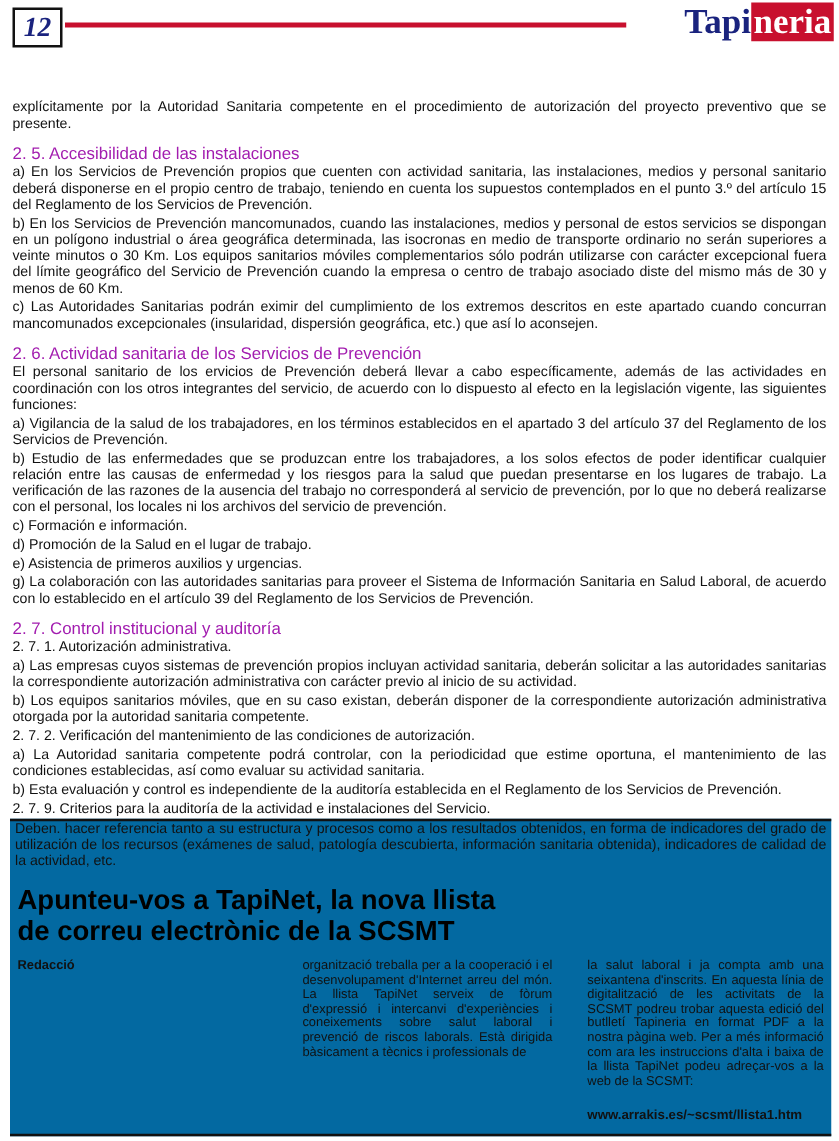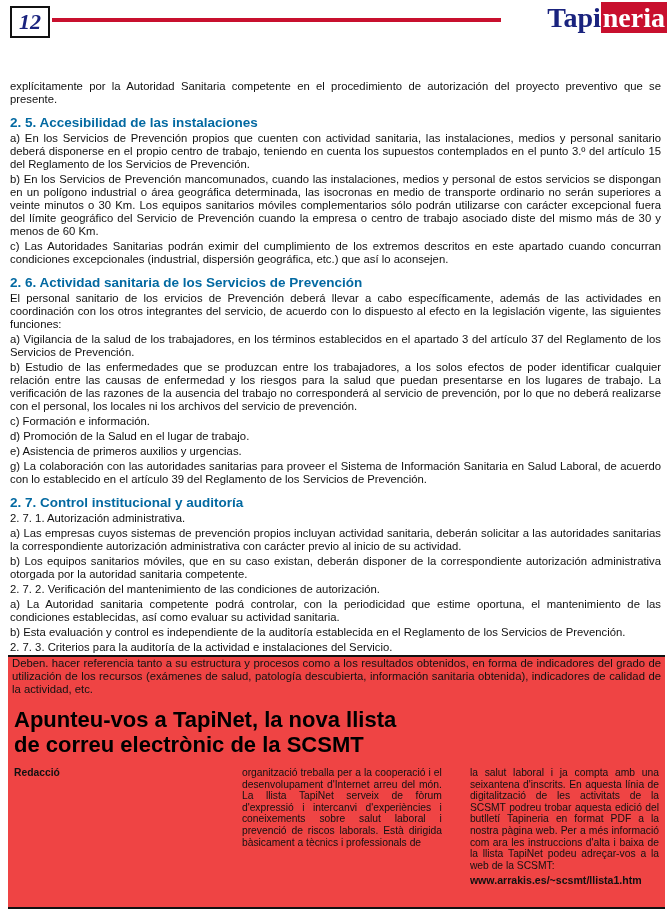--- a/index.html
+++ b/index.html
@@ -79,33 +79,33 @@
   p.body {
     margin: 0 0 2px 0;
     font-size: 11.3px;
     line-height: 13.0px;
     text-align: justify;
     color: #111111;
   }
   h2.sec {
     margin: 9px 0 2px 0;
     font-size: 13.5px;
-    font-weight: bold;
+    font-weight: normal;
     line-height: 15px;
-    color: #0369a1;
+    color: #a21caf;
   }
 
   
   .highlight-box {
     position: absolute;
     left: 8px;
     right: 6px;
     top: 655px;
     bottom: 4px;
-    background: #ef4444;
+    background: #0369a1;
     border-top: 2px solid #111111;
     border-bottom: 2px solid #111111;
     box-sizing: border-box;
     overflow: hidden;
   }
   .highlight-pre {
     padding: 0 4px 3px 4px;
     font-size: 11.3px;
     line-height: 13px;
     text-align: justify;
@@ -137,21 +137,21 @@
   .promo-col.third { flex: 1; }
   .byline {
     font-weight: bold;
     font-size: 10.3px;
     margin: 0 0 1px 0;
   }
   .promo-col p { margin: 0; }
   .weburl {
     font-weight: bold;
     font-size: 10.6px;
-    margin-top: 4px;
+    margin-top: 16px;
   }
 </style>
 </head>
 <body>
 
 <div class="page">
 
   <div class="header">
     <div class="page-number-box">
       <span>12</span>
@@ -160,39 +160,39 @@
     <div class="masthead"><span>Tapi</span><span class="hl">neria</span></div>
   </div>
 
   <div class="content">
 
     <p class="body">explícitamente por la Autoridad Sanitaria competente en el procedimiento de autorización del proyecto preventivo que se presente.</p>
 
     <h2 class="sec">2. 5. Accesibilidad de las instalaciones</h2>
     <p class="body">a) En los Servicios de Prevención propios que cuenten con actividad sanitaria, las instalaciones, medios y personal sanitario deberá disponerse en el propio centro de trabajo, teniendo en cuenta los supuestos contemplados en el punto 3.º del artículo 15 del Reglamento de los Servicios de Prevención.</p>
     <p class="body">b) En los Servicios de Prevención mancomunados, cuando las instalaciones, medios y personal de estos servicios se dispongan en un polígono industrial o área geográfica determinada, las isocronas en medio de transporte ordinario no serán superiores a veinte minutos o 30 Km. Los equipos sanitarios móviles complementarios sólo podrán utilizarse con carácter excepcional fuera del límite geográfico del Servicio de Prevención cuando la empresa o centro de trabajo asociado diste del mismo más de 30 y menos de 60 Km.</p>
-    <p class="body">c)   Las Autoridades Sanitarias podrán eximir del cumplimiento de los extremos descritos en este apartado cuando concurran condiciones excepcionales (industrial, dispersión geográfica, etc.) que así lo aconsejen.</p>
+    <p class="body">c)   Las Autoridades Sanitarias podrán eximir del cumplimiento de los extremos descritos en este apartado cuando concurran mancomunados excepcionales (insularidad, dispersión geográfica, etc.) que así lo aconsejen.</p>
 
     <h2 class="sec">2. 6. Actividad sanitaria de los Servicios de Prevención</h2>
     <p class="body">El personal sanitario de los ervicios de Prevención deberá llevar a cabo específicamente, además de las actividades en coordinación con los otros integrantes del servicio, de acuerdo con lo dispuesto al efecto en la legislación vigente, las siguientes funciones:</p>
     <p class="body">a) Vigilancia de la salud de los trabajadores, en los términos establecidos en el apartado 3 del artículo 37 del Reglamento de los Servicios de Prevención.</p>
     <p class="body">b) Estudio de las enfermedades que se produzcan entre los trabajadores, a los solos efectos de poder identificar cualquier relación entre las causas de enfermedad y los riesgos para la salud que puedan presentarse en los lugares de trabajo. La verificación de las razones de la ausencia del trabajo no corresponderá al servicio de prevención, por lo que no deberá realizarse con el personal, los locales ni los archivos del servicio de prevención.</p>
     <p class="body">c)   Formación e información.</p>
     <p class="body">d) Promoción de la Salud en el lugar de trabajo.</p>
     <p class="body">e) Asistencia de primeros auxilios y urgencias.</p>
     <p class="body">g) La colaboración con las autoridades sanitarias para proveer el Sistema de Información Sanitaria en Salud Laboral, de acuerdo con lo establecido en el artículo 39 del Reglamento de los Servicios de Prevención.</p>
 
     <h2 class="sec">2. 7. Control institucional y auditoría</h2>
     <p class="body">2. 7. 1. Autorización administrativa.</p>
     <p class="body">a) Las empresas cuyos sistemas de prevención propios incluyan actividad sanitaria, deberán solicitar a las autoridades sanitarias la correspondiente autorización administrativa con carácter previo al inicio de su actividad.</p>
     <p class="body">b) Los equipos sanitarios móviles, que en su caso existan, deberán disponer de la correspondiente autorización administrativa otorgada por la autoridad sanitaria competente.</p>
     <p class="body">2. 7. 2. Verificación del mantenimiento de las condiciones de autorización.</p>
     <p class="body">a) La Autoridad sanitaria competente podrá controlar, con la periodicidad que estime oportuna, el mantenimiento de las condiciones establecidas, así como evaluar su actividad sanitaria.</p>
     <p class="body">b) Esta evaluación y control es independiente de la auditoría establecida en el Reglamento de los Servicios de Prevención.</p>
-    <p class="body">2. 7. 3. Criterios para la auditoría de la actividad e instalaciones del Servicio.</p>
+    <p class="body">2. 7. 9. Criterios para la auditoría de la actividad e instalaciones del Servicio.</p>
     <p class="body">La actividad sanitaria, que en su caso exista, será auditada o asesorada por un médico especialista en Medicina del Trabajo o médico diplomado en medicina de empresa.</p>
     <p class="body">La evaluación y auditoría deberán tener en cuenta las funciones y objetivos fijados para estos servicios.</p>
   </div>
 
   <div class="highlight-box">
     <div class="highlight-pre">Deben. hacer referencia tanto a su estructura y procesos como a los resultados obtenidos, en forma de indicadores del grado de utilización de los recursos (exámenes de salud, patología descubierta, información sanitaria obtenida), indicadores de calidad de la actividad, etc.</div>
 
     <div class="promo">
       <div class="promo-title">
         <div>Apunteu-vos a TapiNet, la nova llista</div>

